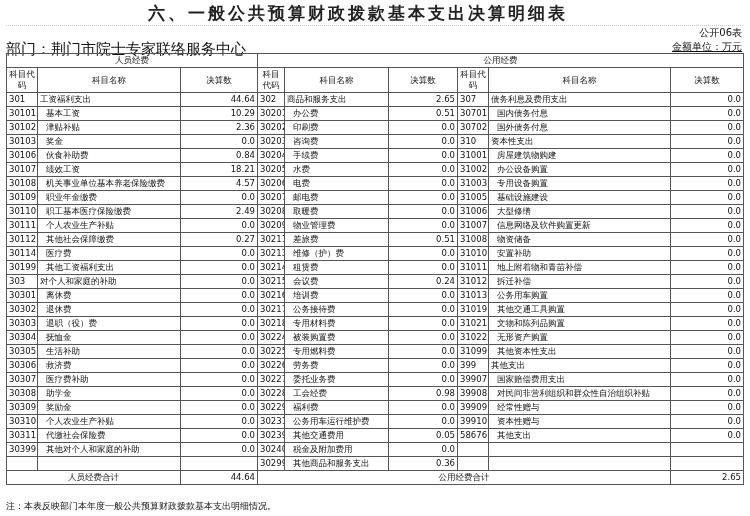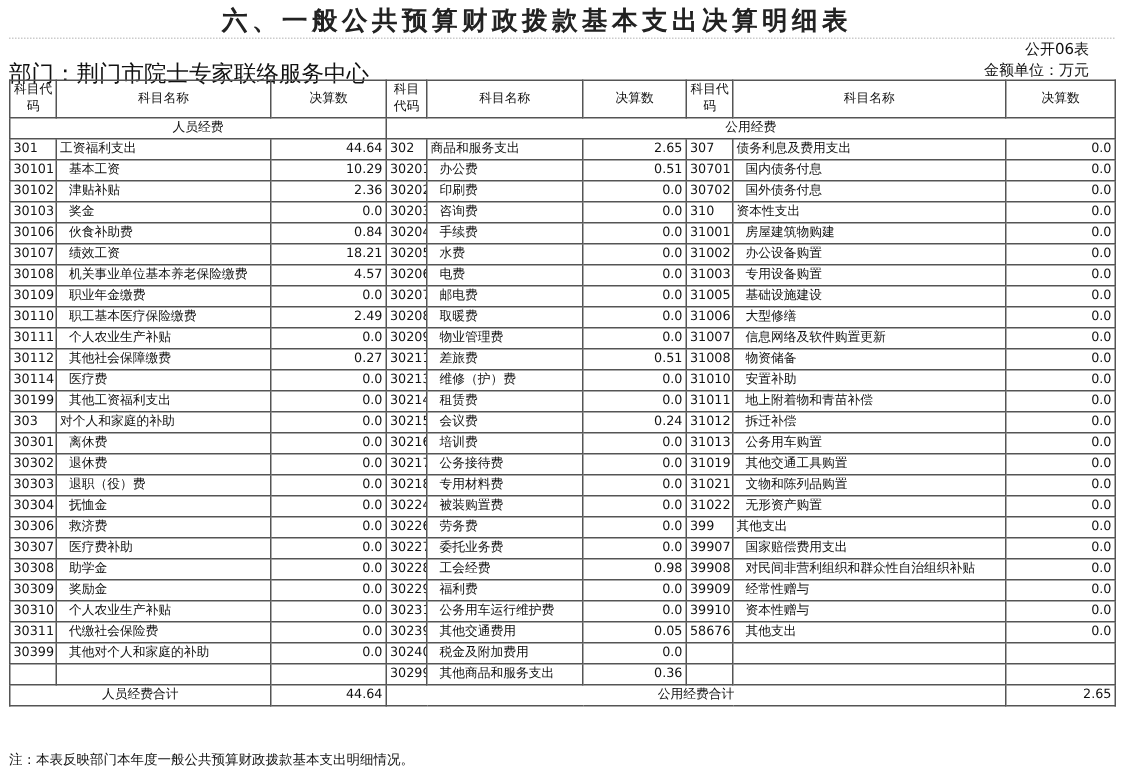--- a/index.html
+++ b/index.html
@@ -2,23 +2,23 @@
 <html><head>
 <meta charset="utf-8">
 <style>
   html, body { margin: 0; padding: 0; background: #ffffff; }
   body { width: 750px; height: 516px; position: relative; overflow: hidden;
          font-family: "DejaVu Sans", "Liberation Sans", sans-serif; color: #111; }
   .title { position: absolute; left: 0; top: 2px; width: 716px; text-align: center;
            font-size: 17px; letter-spacing: 3px; font-weight: bold; color: #222; }
   .grid-dotted { position: absolute; left: 6px; top: 25px; width: 737px; height: 28px;
                  border-top: 1px dotted #ccc; }
-  .meta-right { position: absolute; right: 24px; font-size: 10px; }
+  .meta-right { position: absolute; right: 8px; font-size: 10px; }
   .form-no { top: 26px; }
-  .unit { top: 40px; }
+  .unit { top: 40px; text-decoration: underline; }
   .dept { position: absolute; left: 6px; top: 40px; font-size: 15px; }
   table.main { position: absolute; left: 6px; top: 53px; border-collapse: collapse;
                table-layout: fixed; width: 737px; font-size: 8.5px; }
   table.main td { border: 1px solid #555; padding: 0 2px; height: 13px; line-height: 13px;
                   white-space: nowrap; overflow: hidden; }
   table.main td.sec { text-align: center; height: 12px; }
   table.main td.hdr { text-align: center; height: 24px; line-height: 11px; white-space: normal; }
   td.code { text-align: left; }
   td.name { text-align: left; }
   td.name.sub { padding-left: 8px; }
@@ -43,34 +43,34 @@
       <col style="width:77px">
     <col style="width:27px">
       <col style="width:104px">
       <col style="width:69px">
     <col style="width:31px">
       <col style="width:182px">
       <col style="width:73px">
   </colgroup>
   <thead>
     <tr>
+      <td class="sec" colspan="3">人员经费</td>
+      <td class="sec" colspan="6">公用经费</td>
+    </tr>
+    <tr>
       <td class="hdr">科目代码</td>
       <td class="hdr">科目名称</td>
       <td class="hdr">决算数</td>
       <td class="hdr">科目代码</td>
       <td class="hdr">科目名称</td>
       <td class="hdr">决算数</td>
       <td class="hdr">科目代码</td>
       <td class="hdr">科目名称</td>
       <td class="hdr">决算数</td>
     </tr>
-    <tr>
-      <td class="sec" colspan="3">人员经费</td>
-      <td class="sec" colspan="6">公用经费</td>
-    </tr>
   </thead>
   <tbody id="rows">
       <tr>
         <td class="code">301</td>
         <td class="name">工资福利支出</td>
         <td class="val">44.64</td>
         <td class="code">302</td>
         <td class="name">商品和服务支出</td>
         <td class="val">2.65</td>
         <td class="code">307</td>
@@ -255,20 +255,31 @@
       </tr>
       <tr>
         <td class="code">30304</td>
         <td class="name sub">抚恤金</td>
         <td class="val">0.0</td>
         <td class="code">30224</td>
         <td class="name sub">被装购置费</td>
         <td class="val">0.0</td>
         <td class="code">31022</td>
         <td class="name sub">无形资产购置</td>
+        <td class="val">0.0</td>
+      </tr>
+      <tr>
+        <td class="code">30305</td>
+        <td class="name sub">生活补助</td>
+        <td class="val">0.0</td>
+        <td class="code">30225</td>
+        <td class="name sub">专用燃料费</td>
+        <td class="val">0.0</td>
+        <td class="code">31099</td>
+        <td class="name sub">其他资本性支出</td>
         <td class="val">0.0</td>
       </tr>
       <tr>
         <td class="code">30306</td>
         <td class="name sub">救济费</td>
         <td class="val">0.0</td>
         <td class="code">30226</td>
         <td class="name sub">劳务费</td>
         <td class="val">0.0</td>
         <td class="code">399</td>

